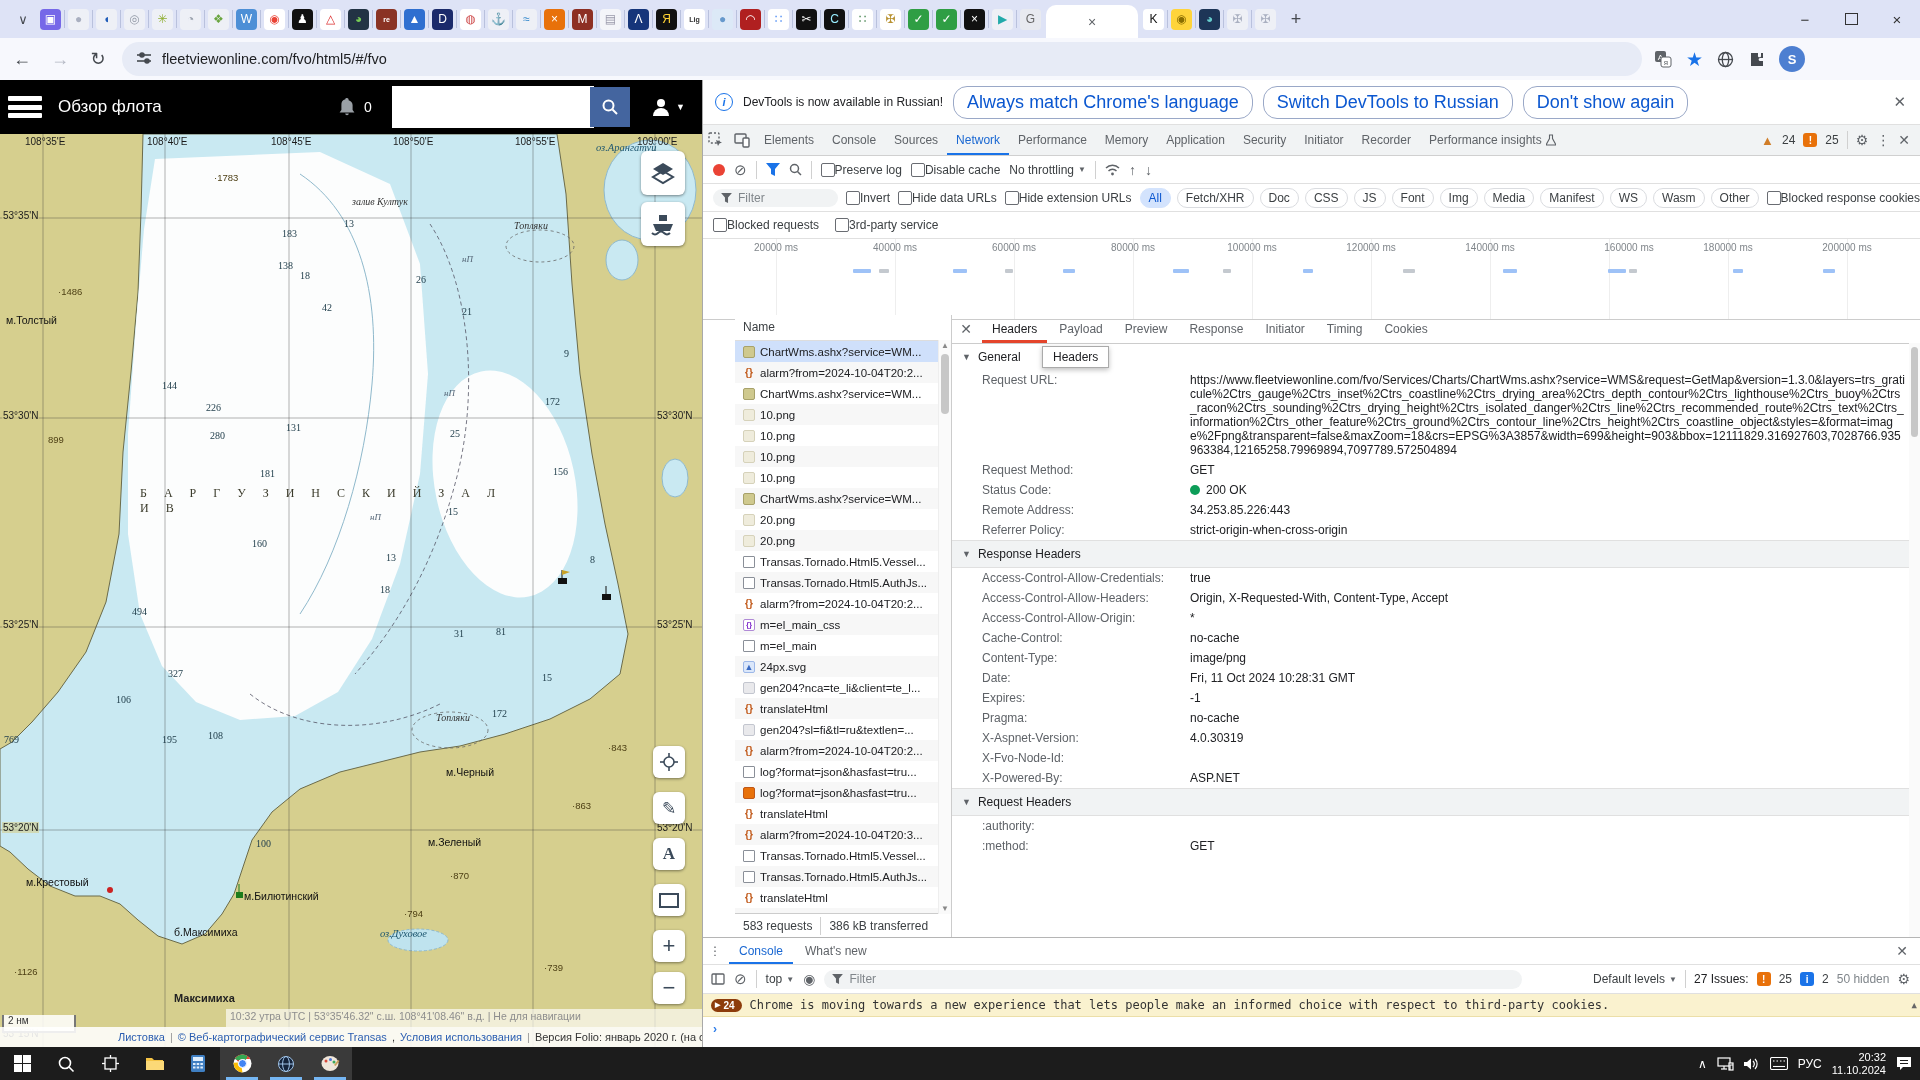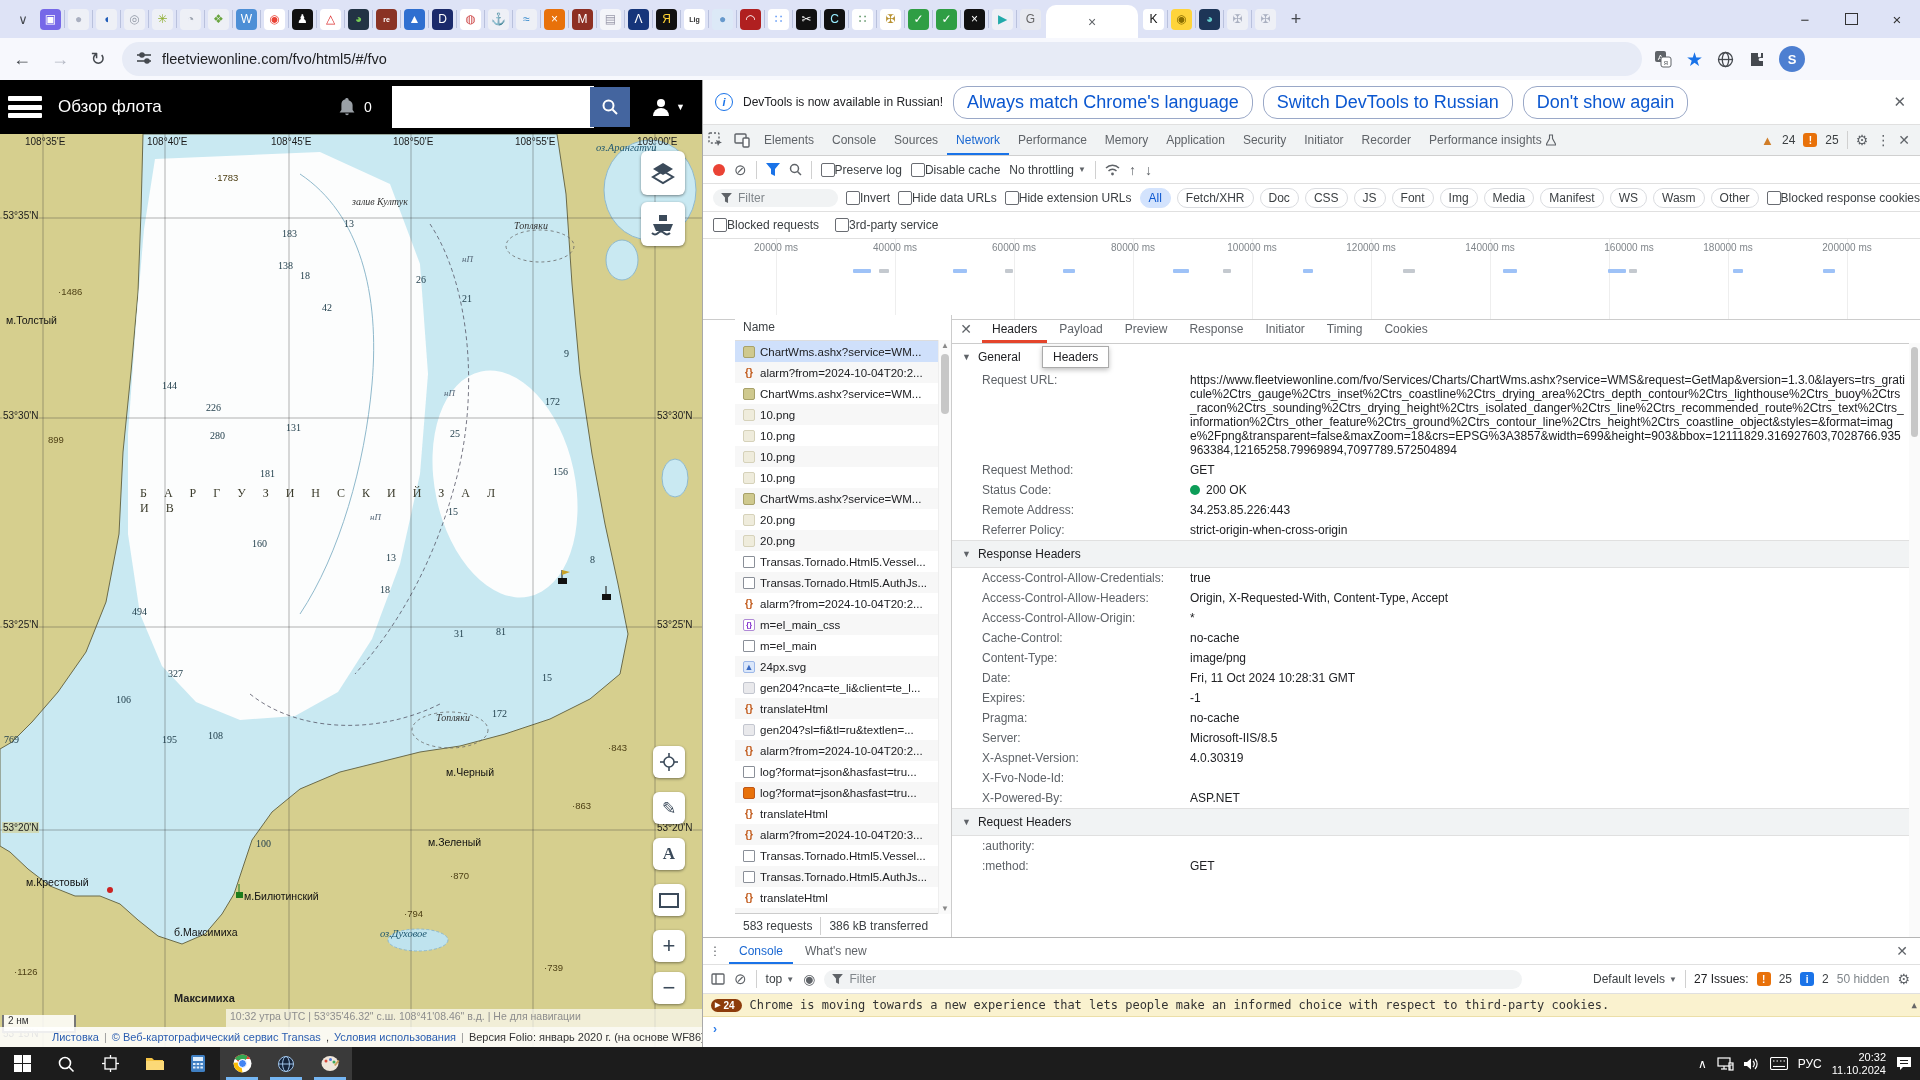--- a/index.html
+++ b/index.html
@@ -45,21 +45,21 @@
   .shoal{font:italic 10px "Liberation Serif",serif;color:#333;}
   .spot{font-size:9.5px;color:#4d3f14;}
   .snd{position:absolute;font:10px "Liberation Serif",serif;color:#24414e;z-index:4;}
   .weed{position:absolute;font:italic 9px "Liberation Serif",serif;color:#567;z-index:4;}
   .seaname{position:absolute;left:140px;top:352px;width:370px;letter-spacing:7px;font:12px "Liberation Serif",serif;color:#3c3c2c;z-index:5;}
   .mapbtn{position:absolute;background:#fff;border-radius:6px;box-shadow:0 1px 3px rgba(0,0,0,.45);display:flex;align-items:center;justify-content:center;color:#3b4a5a;z-index:20;}
   .mapbtn.big{width:44px;height:44px;left:641px;}
   .mapbtn.sm{width:32px;height:32px;left:653px;font-size:17px;}
   .map-scale{position:absolute;left:2px;bottom:14px;width:66px;height:16px;background:rgba(255,255,255,.85);border:2px solid #777;border-top:none;font-size:10px;color:#333;padding-left:4px;z-index:22;}
   .map-status{position:absolute;left:226px;bottom:20px;right:0;height:16px;background:rgba(255,255,255,.65);color:#8d8d8d;font-size:10.5px;white-space:nowrap;overflow:hidden;padding:1px 4px;z-index:21;}
-  .map-attrib{position:absolute;left:0;bottom:0;right:0;height:20px;background:rgba(255,255,255,.88);font-size:11px;color:#333;display:flex;align-items:center;gap:5px;padding-left:52px;white-space:nowrap;overflow:hidden;z-index:23;}
+  .map-attrib{position:absolute;left:0;bottom:0;right:0;height:20px;background:rgba(255,255,255,.88);font-size:11px;color:#333;display:flex;align-items:center;gap:5px;padding-left:118px;white-space:nowrap;overflow:hidden;z-index:23;}
   .map-attrib .lnk{color:#2a5db0;}
   .map-attrib .sep{color:#999;}
   
   .devtools{position:absolute;top:80px;left:702px;width:1218px;height:967px;background:#fff;border-left:1px solid #a9a9a9;box-sizing:border-box;font-size:12px;color:#202124;}
   .infobar{height:44px;display:flex;align-items:center;gap:10px;padding-left:12px;background:#fff;border-bottom:1px solid #e0e0e0;}
   .info-i{width:16px;height:16px;border-radius:50%;border:1.5px solid #1a73e8;color:#1a73e8;font-size:11px;display:flex;align-items:center;justify-content:center;font-style:italic;font-weight:bold;}
   .pill{border:1px solid #9aa8c7;border-radius:14px;padding:5px 13px;color:#0b57d0;font-size:18px;}
   .infobar .close{margin-left:auto;margin-right:14px;color:#5f6368;font-size:15px;}
   .dt-tabs{height:30px;background:#f1f3f4;display:flex;align-items:center;border-bottom:1px solid #d0d0d0;}
   .dt-ticon{width:26px;height:26px;display:flex;align-items:center;justify-content:center;color:#5f6368;}
@@ -398,21 +398,21 @@
           <span class="maplbl spot" style="left: 572px; top: 666px;">·863</span>
           <span class="maplbl spot" style="left: 544px; top: 828px;">·739</span>
           <span class="maplbl spot" style="left: 404px; top: 774px;">·794</span>
           <span class="maplbl spot" style="left: 14px; top: 832px;">·1126</span>
           <span class="snd" style="left: 282px; top: 94px;">183</span>
           <span class="snd" style="left: 278px; top: 126px;">138</span>
           <span class="snd" style="left: 344px; top: 84px;">13</span>
           <span class="snd" style="left: 300px; top: 136px;">18</span>
           <span class="snd" style="left: 322px; top: 168px;">42</span>
           <span class="snd" style="left: 416px; top: 140px;">26</span>
-          <span class="snd" style="left: 462px; top: 159px;">21</span>
+          <span class="snd" style="left: 462px; top: 172px;">21</span>
           <span class="snd" style="left: 564px; top: 214px;">9</span>
           <span class="snd" style="left: 545px; top: 262px;">172</span>
           <span class="snd" style="left: 450px; top: 294px;">25</span>
           <span class="snd" style="left: 553px; top: 332px;">156</span>
           <span class="snd" style="left: 210px; top: 296px;">280</span>
           <span class="snd" style="left: 206px; top: 268px; font-family: Liberation Serif, serif;">226</span>
           <span class="snd" style="left: 162px; top: 246px;">144</span>
           <span class="snd" style="left: 260px; top: 334px;">181</span>
           <span class="snd" style="left: 252px; top: 404px;">160</span>
           <span class="snd" style="left: 286px; top: 288px;">131</span>
@@ -878,24 +878,20 @@
             </div>
             <div class="kv">
               <span class="k">Expires:</span>
               <span class="v">-1</span>
             </div>
             <div class="kv">
               <span class="k">Pragma:</span>
               <span class="v">no-cache</span>
             </div>
             <div class="kv">
-              <span class="k">Server:</span>
-              <span class="v">Microsoft-IIS/8.5</span>
-            </div>
-            <div class="kv">
               <span class="k">X-Aspnet-Version:</span>
               <span class="v">4.0.30319</span>
             </div>
             <div class="kv">
               <span class="k">X-Fvo-Node-Id:</span>
             </div>
             <div class="kv">
               <span class="k">X-Powered-By:</span>
               <span class="v">ASP.NET</span>
             </div>

